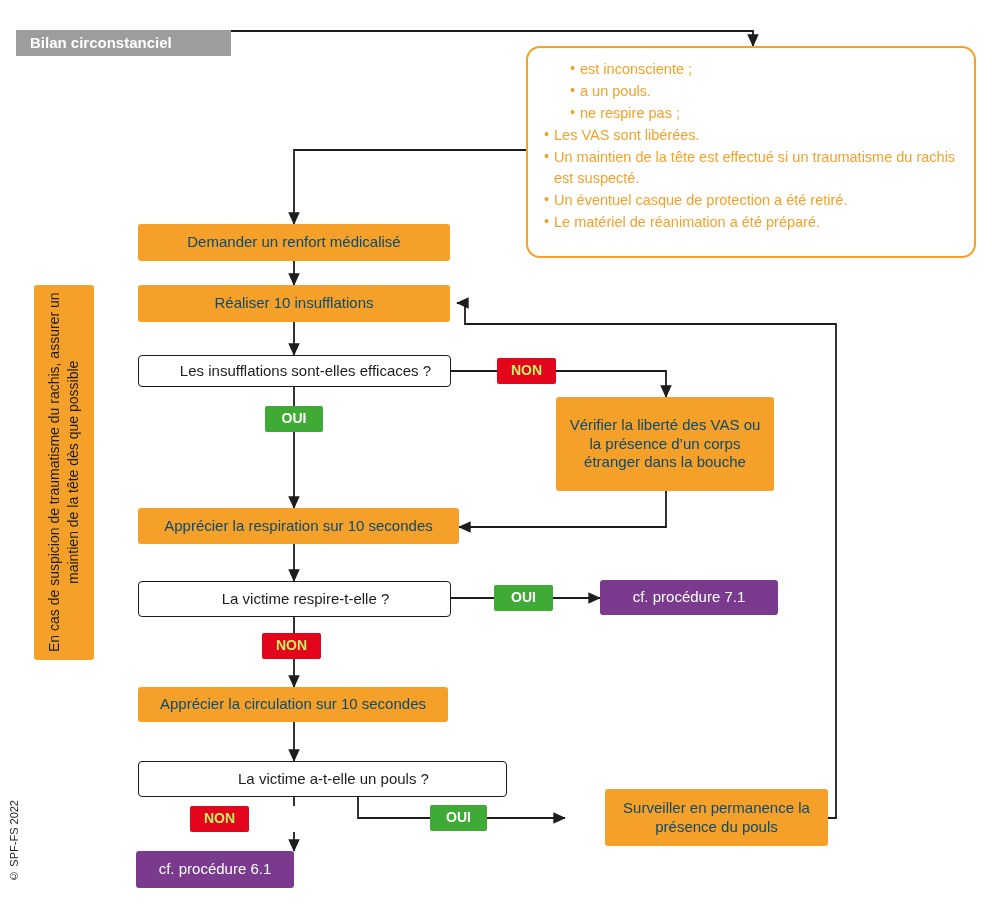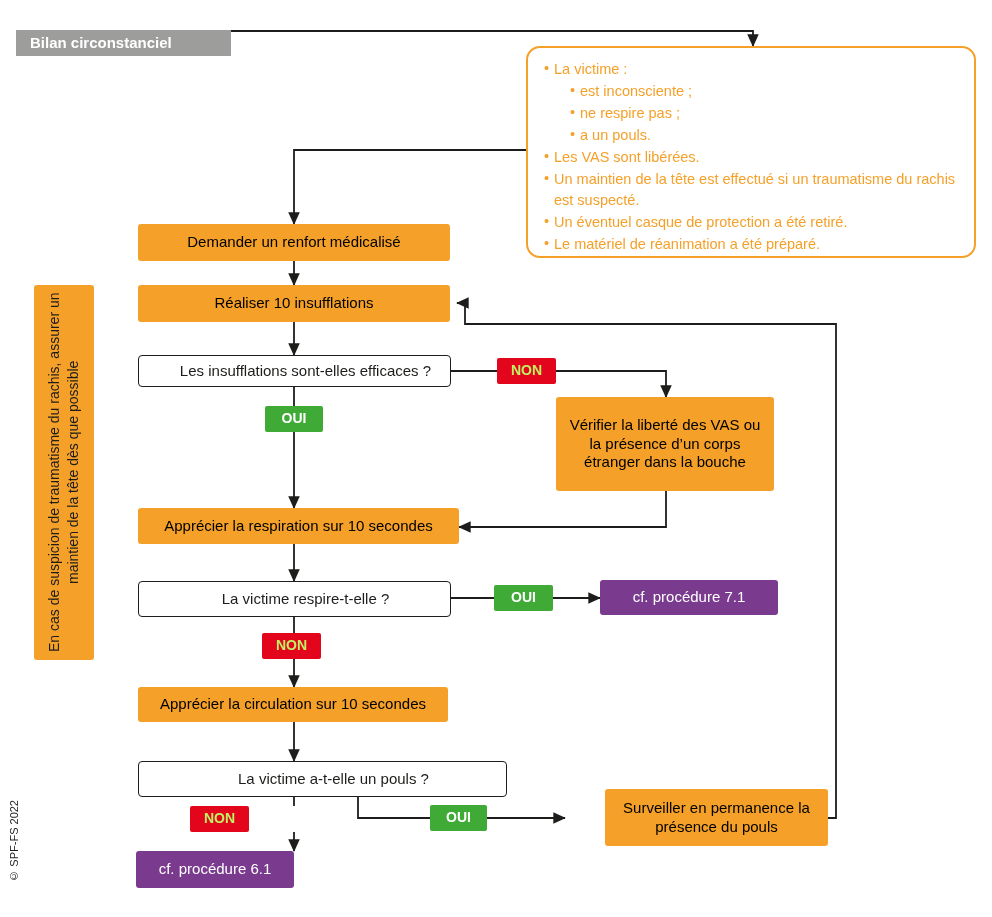--- a/index.html
+++ b/index.html
@@ -29,21 +29,21 @@
     color:#ffffff;
     font-weight:bold;
     font-size:15px;
     padding:0 14px;
     justify-content:flex-start;
   }
 
   
   .orange {
     background:#f5a029;
-    color:#000000;
+    color:#0c4a6e;
     font-size:15px;
     border-radius:3px;
   }
 
   
   .decision {
     background:#ffffff;
     border:1.5px solid #1d1d1b;
     color:#1d1d1b;
     font-size:15px;
@@ -171,25 +171,24 @@
       <path d="M487,818 L565,818" marker-end="url(#arrow)"></path>
 
       <path d="M788,818 L836,818 L836,324 L465,324 L465,303 L457,303" marker-end="url(#arrow)"></path>
     </g>
   </svg>
 
   <div class="node banner" style="left:16px; top:18px; width:215px; height:26px;margin-top:12px;">Bilan circonstanciel</div>
 
   <div class="callout" style="left:526px; top:46px; width:450px; height:212px;">
     <ul>
-      <li>La victime :</li>
       <ul class="sub">
         <li>est inconsciente ;</li>
+        <li>a un pouls.</li>
         <li>ne respire pas ;</li>
-        <li>a un pouls.</li>
       </ul>
       <li>Les VAS sont libérées.</li>
       <li>Un maintien de la tête est effectué si un traumatisme du rachis est suspecté.</li>
       <li>Un éventuel casque de protection a été retiré.</li>
       <li>Le matériel de réanimation a été préparé.</li>
     </ul>
   </div>
 
   <div class="sidenote" style="left:34px; top:285px; width:60px; height:375px;">
     <span class="inner">En cas de suspicion de traumatisme du rachis, assurer un maintien de la tête dès que possible</span>

